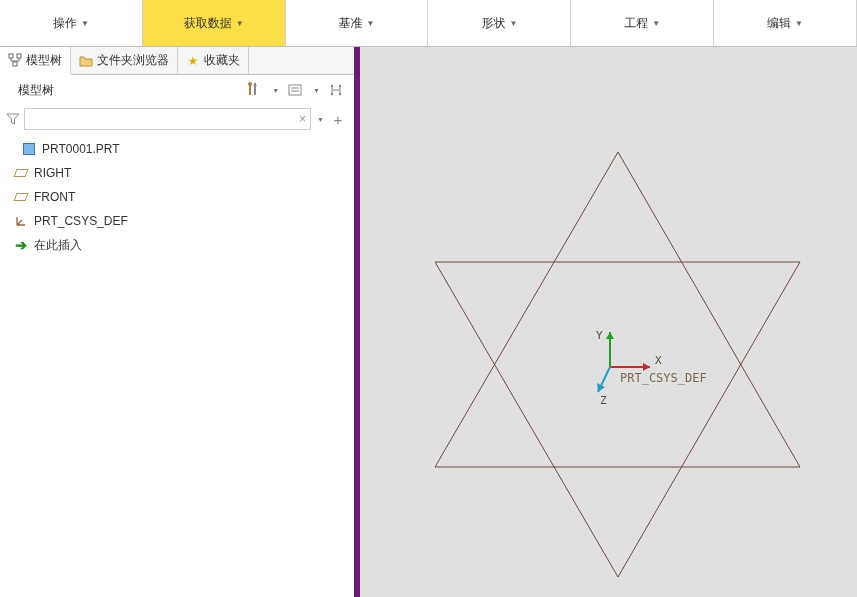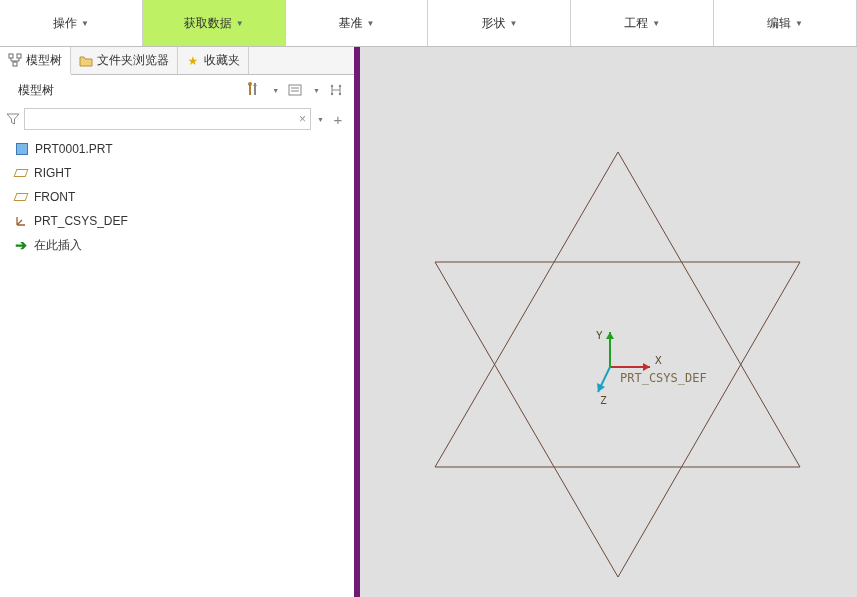--- a/index.html
+++ b/index.html
@@ -22,21 +22,21 @@
   .ribbon-tab {
     flex: 1;
     display: flex;
     align-items: center;
     justify-content: center;
     border-right: 1px solid #d0d0d0;
     cursor: pointer;
     gap: 4px;
   }
   .ribbon-tab.active {
-    background: #bef264;
+    background: #fde047;
   }
   .chev {
     font-size: 8px;
     color: #666;
   }
   .content {
     display: flex;
     height: calc(100% - 30px);
   }
   .sidebar {
@@ -93,21 +93,21 @@
     font-size: 12px;
     background: transparent;
   }
   .tree {
     padding: 4px 0;
   }
   .tree-node {
     display: flex;
     align-items: center;
     height: 24px;
-    padding-left: 15px;
+    padding-left: 22px;
     gap: 6px;
     cursor: pointer;
   }
   .tree-child { padding-left: 14px; text-align: center; }
   .ico { width: 14px; height: 14px; display: inline-flex; align-items: center; justify-content: center;}
   .plane-ico {
     width: 12px; height: 8px;
     border: 1px solid #c09040;
     transform: skewX(-20deg);
   }

